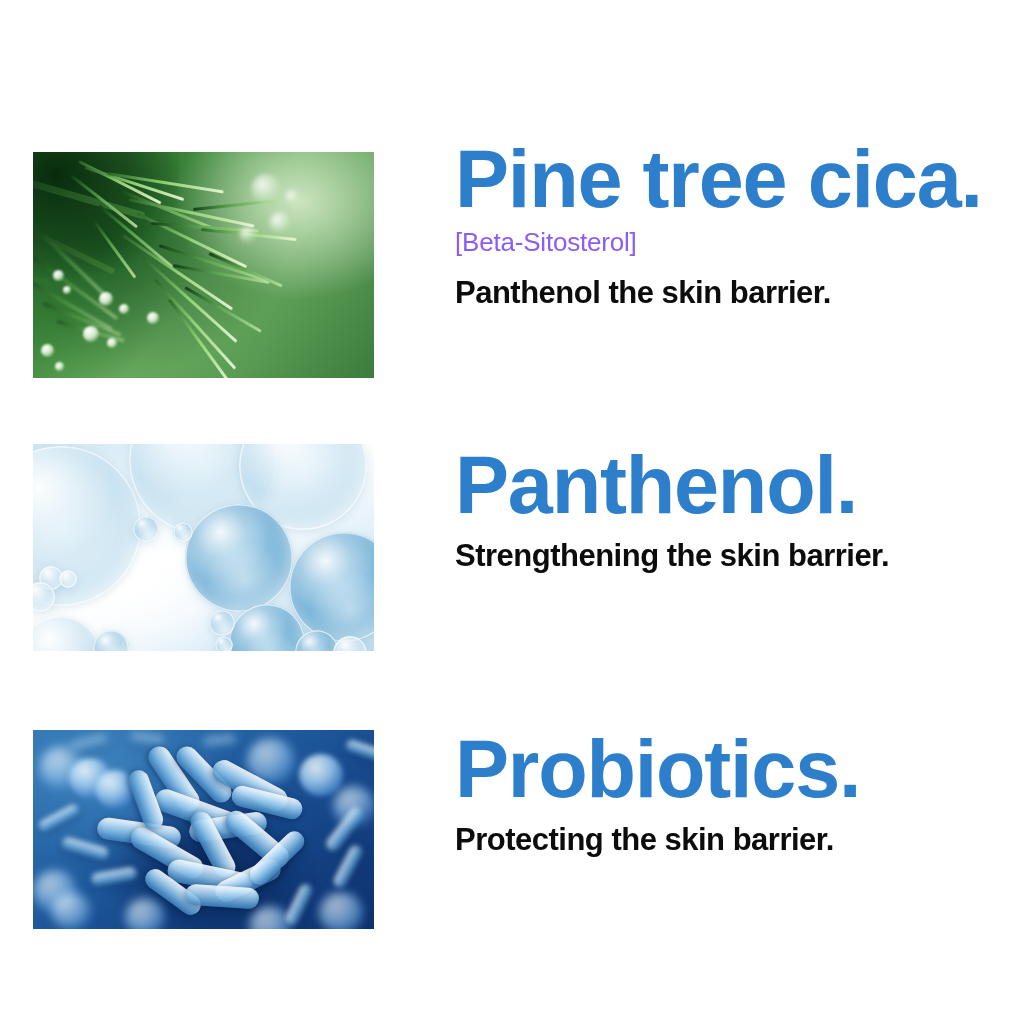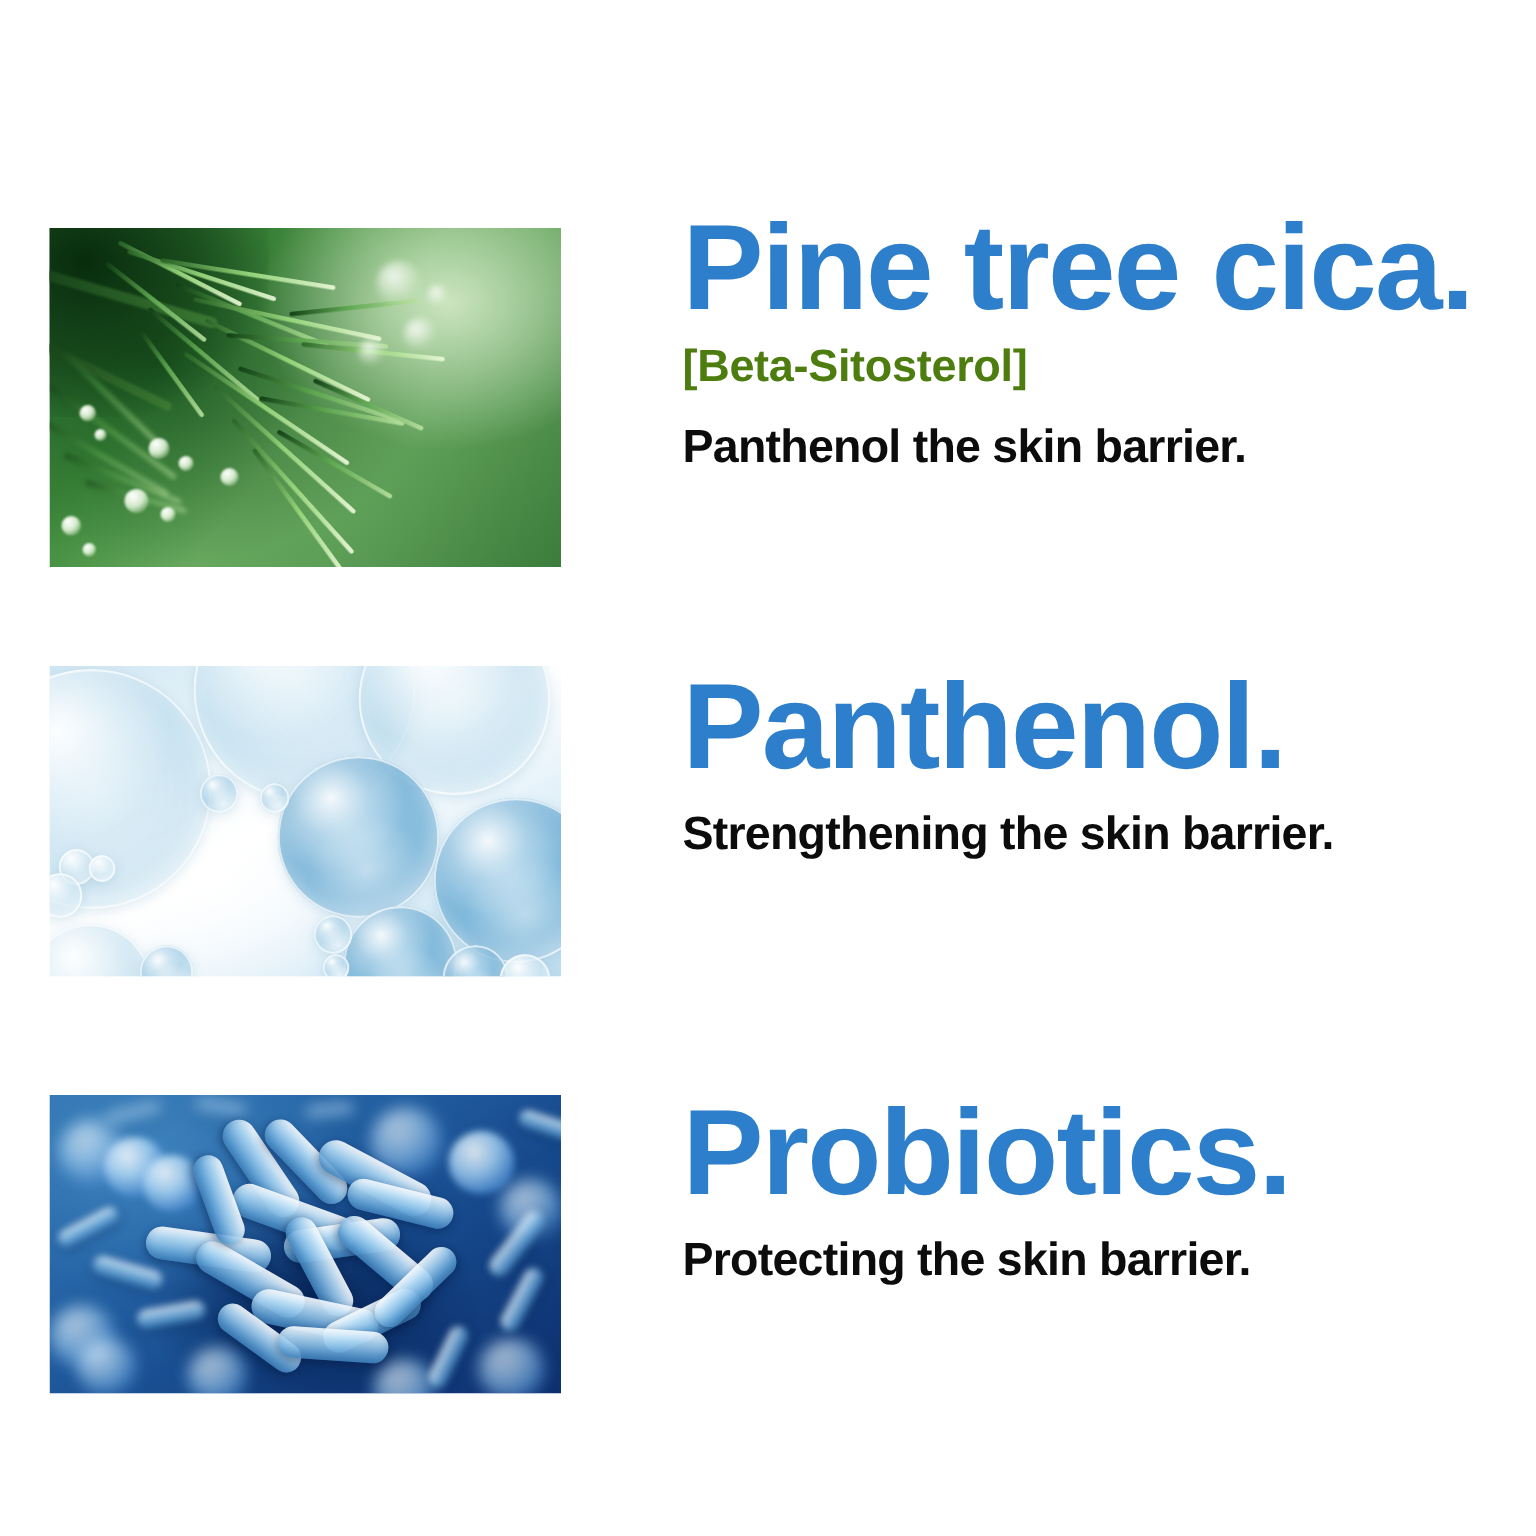--- a/index.html
+++ b/index.html
@@ -59,23 +59,23 @@
     line-height: 0.98;
     letter-spacing: -1.2px;
     white-space: nowrap;
     margin: 0;
   }
   #row-1 .ingredient-title { margin-top: -12px; }
   #row-2 .ingredient-title { margin-top: 2px; }
   #row-3 .ingredient-title { margin-top: 0px; }
 
   .ingredient-inci {
-    color: #4d7c0f;
-    font-weight: bold;
-    font-size: 30px;
+    color: #8b5cf6;
+    font-weight: normal;
+    font-size: 26px;
     line-height: 1.18;
     letter-spacing: -0.2px;
     margin: 8px 0 0 0;
     white-space: nowrap;
   }
 
   .ingredient-benefit {
     color: #0c0c0c;
     font-weight: bold;
     font-size: 31px;

